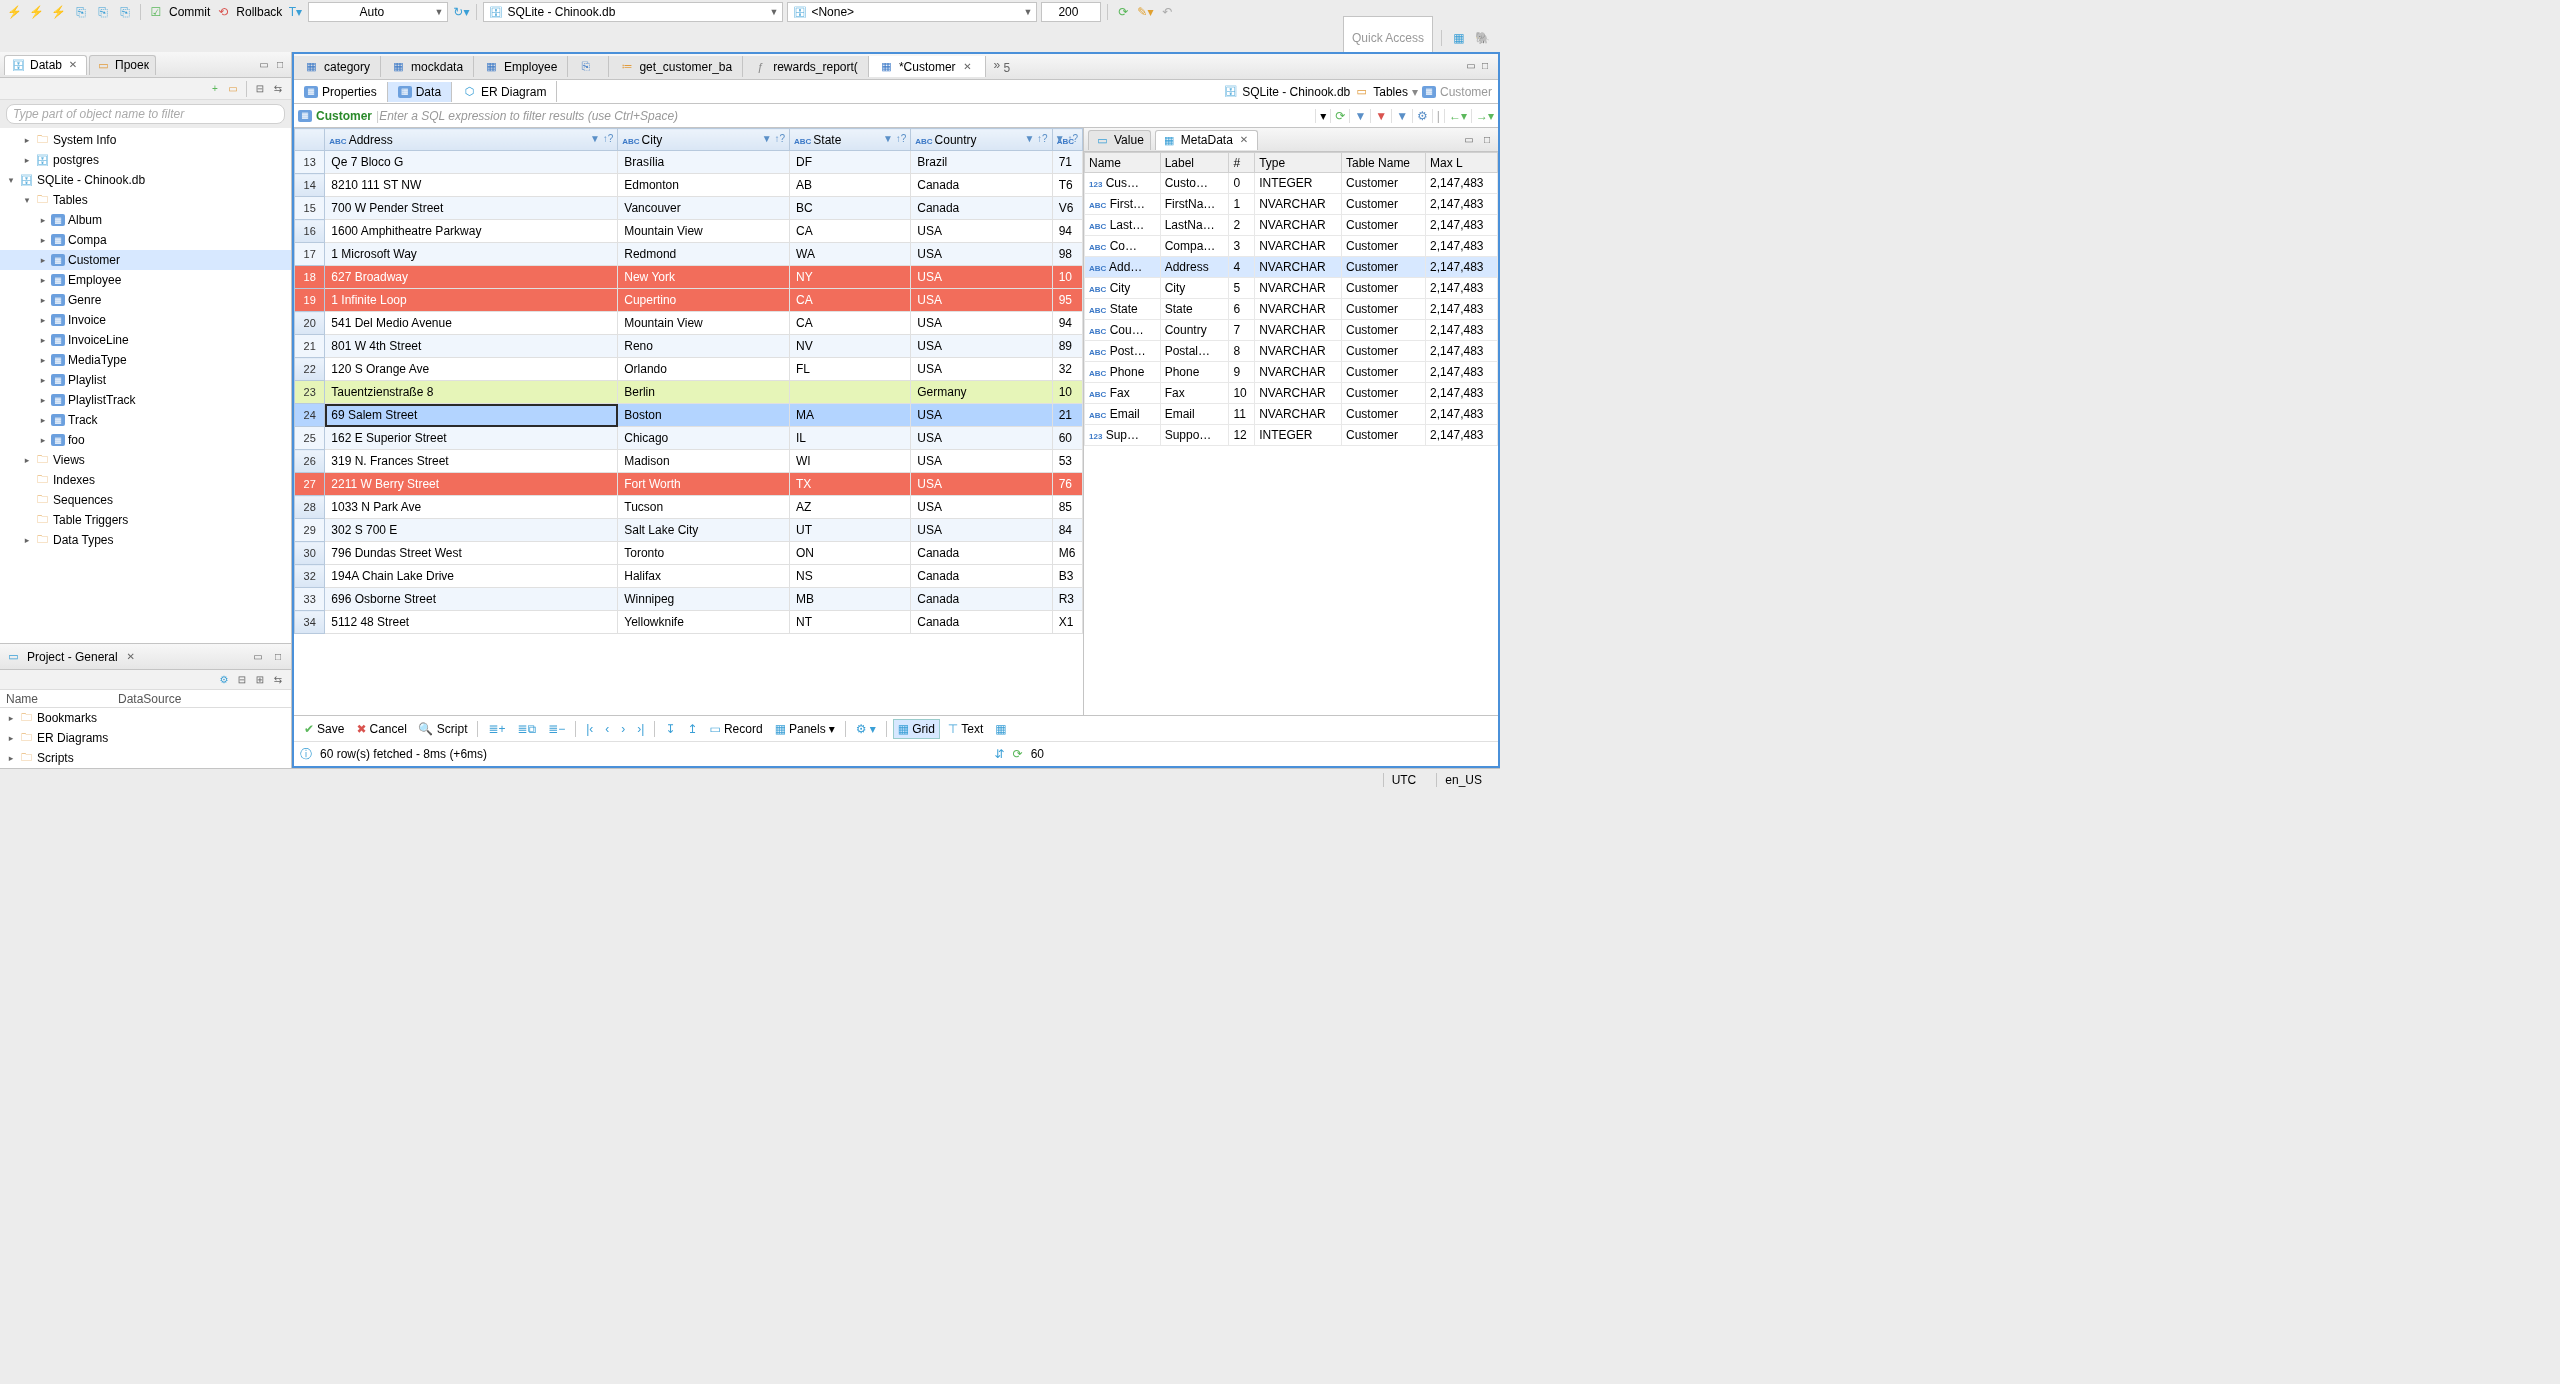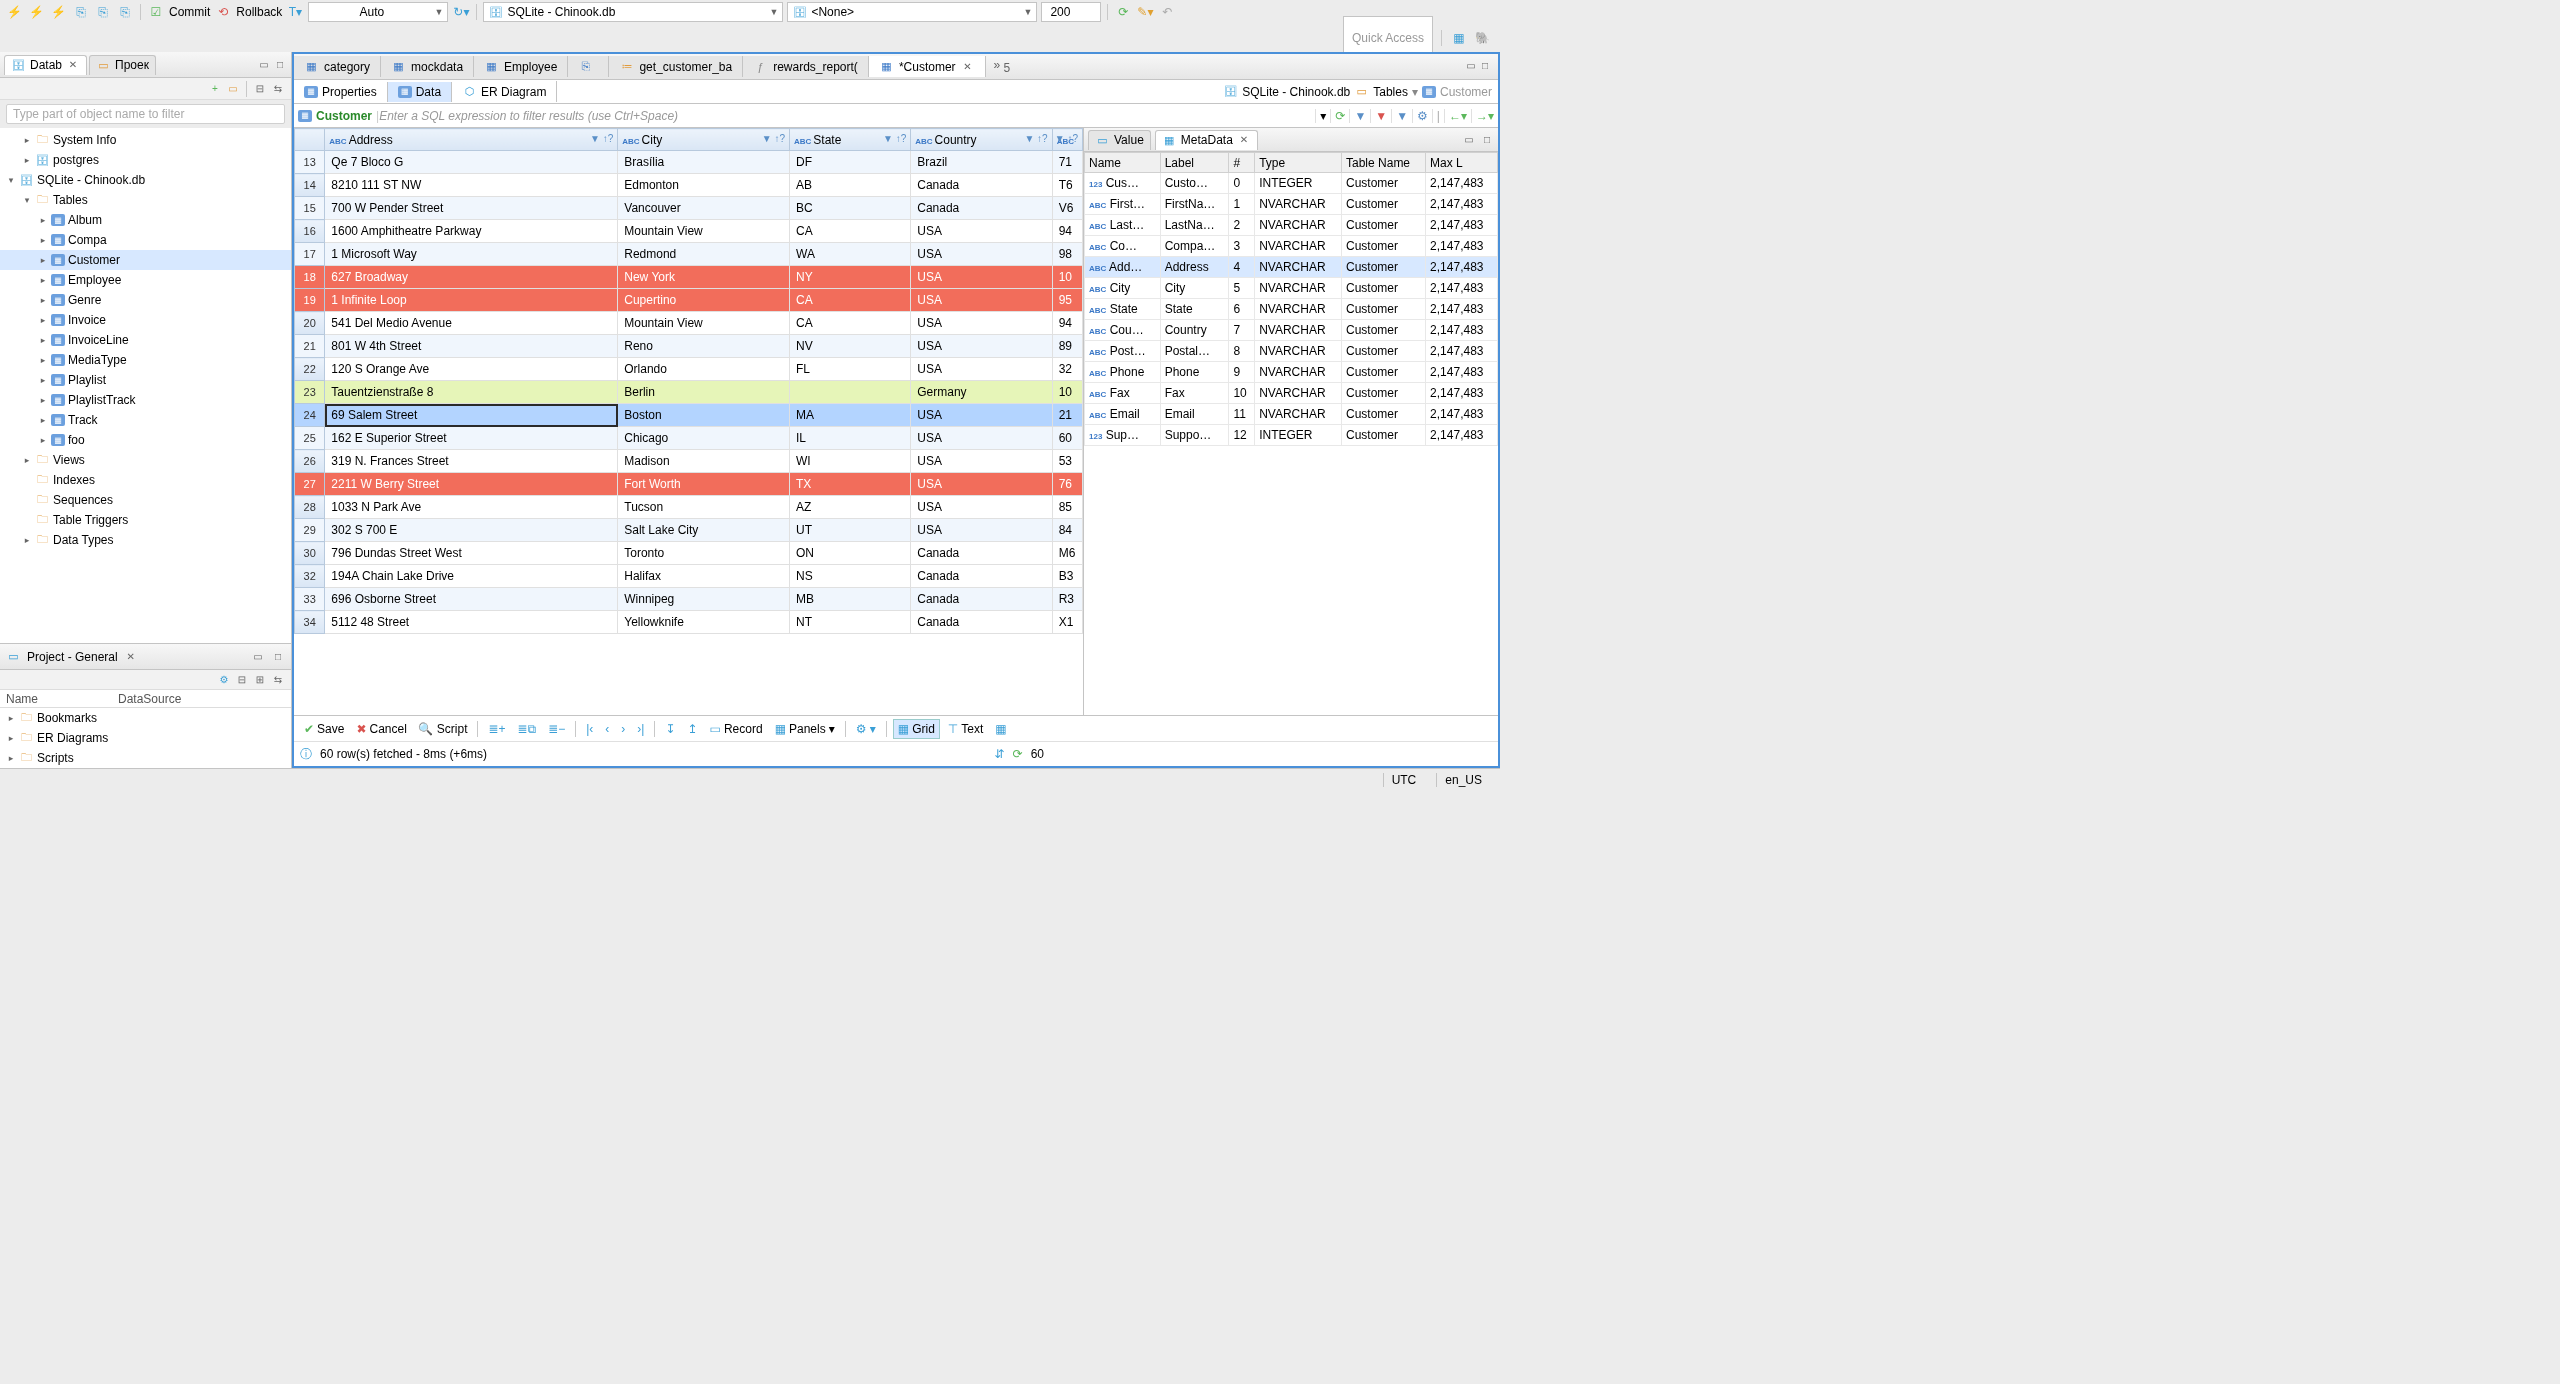--- a/index.html
+++ b/index.html
@@ -6,35 +6,35 @@
 body { background: #ececec; overflow: hidden; width: 2560px; height: 1384px; transform-origin: 0 0; }
 
 
 body { width: 1500px; height: 790px; }
 
 .toolbar-main { height: 24px; display:flex; align-items:center; gap:4px; padding:2px 6px; background:#ececec;}
 .toolbar-btn { width:18px; height:18px; display:inline-flex; align-items:center; justify-content:center; cursor:pointer; }
 .toolbar-sep { width:1px; height:16px; background:#c8c8c8; margin:0 2px;}
 .combo { height:20px; border:1px solid #c4c4c4; background:#fff; display:flex; align-items:center; padding:0 4px; gap:4px; }
 .combo .arrow { color:#666; font-size:9px; }
-.txt-input { height:20px; border:1px solid #c4c4c4; background:#fff; padding:0 8px; }
+.txt-input { height:20px; border:1px solid #c4c4c4; background:#fff; padding:0 16px; }
 
 .quick-row { height:28px; display:flex; align-items:center; justify-content:flex-end; padding-right:8px; gap:6px;}
 .quick-btn { border:1px solid #c4c4c4; background:#fff; padding:14px 8px; color:#999; }
 
 .main-area { display:flex; height:calc(100% - 52px - 22px); }
 
 
 .left-col { width:292px; display:flex; flex-direction:column; border-right:1px solid #c4c4c4;}
 .view-tab-bar { display:flex; align-items:center; height:26px; background:linear-gradient(#f7f7f7,#e6e6e6); border-bottom:1px solid #c4c4c4; padding:0 4px; gap:2px;}
 .view-tab { display:flex; align-items:center; padding:2px 6px; gap:4px; background:#fff; border:1px solid #c4c4c4; border-bottom:none; border-radius:3px 3px 0 0; }
 .view-tab.inactive { background:#e6e6e6; }
 .mini-btn { width:14px; height:14px; display:inline-block; text-align:center; line-height:14px; font-size:10px; color:#666; cursor:pointer;}
 .nav-tree { flex:1; overflow:auto; background:#fff; padding-top:2px;}
-.filter-box { margin:4px 6px; border:1px solid #d0d0d0; background:#fff; padding:2px 6px; color:#aaa; border-radius:2px;}
+.filter-box { margin:4px 6px; border:1px solid #d0d0d0; background:#fff; padding:2px 6px; color:#aaa; font-style:italic; border-radius:8px;}
 .tree-row { display:flex; align-items:center; height:20px; padding-left:6px; gap:3px; cursor:pointer;}
 .tree-row.sel{background:#d7e8ff;}
 .tw { width:10px; color:#666; font-size:9px; text-align:center;}
 .ico { width:15px; height:15px; display:inline-flex; align-items:center; justify-content:center; font-size:11px;}
 .ico-db { color:#3a9fd6;}
 .ico-folder{ color:#e09b3d;}
 .ico-table{ color:#3c79c7; background:linear-gradient(#6ca0de,#6ca0de); color:#fff; border-radius:2px; font-size:8px; width:14px; height:12px; }
 
 .project-panel{ border-top:1px solid #c4c4c4; background:#fff; }
 .proj-head{ height:26px; display:flex; align-items:center; background:linear-gradient(#f7f7f7,#e6e6e6); padding:0 6px; gap:6px; border-bottom:1px solid #c4c4c4;}

